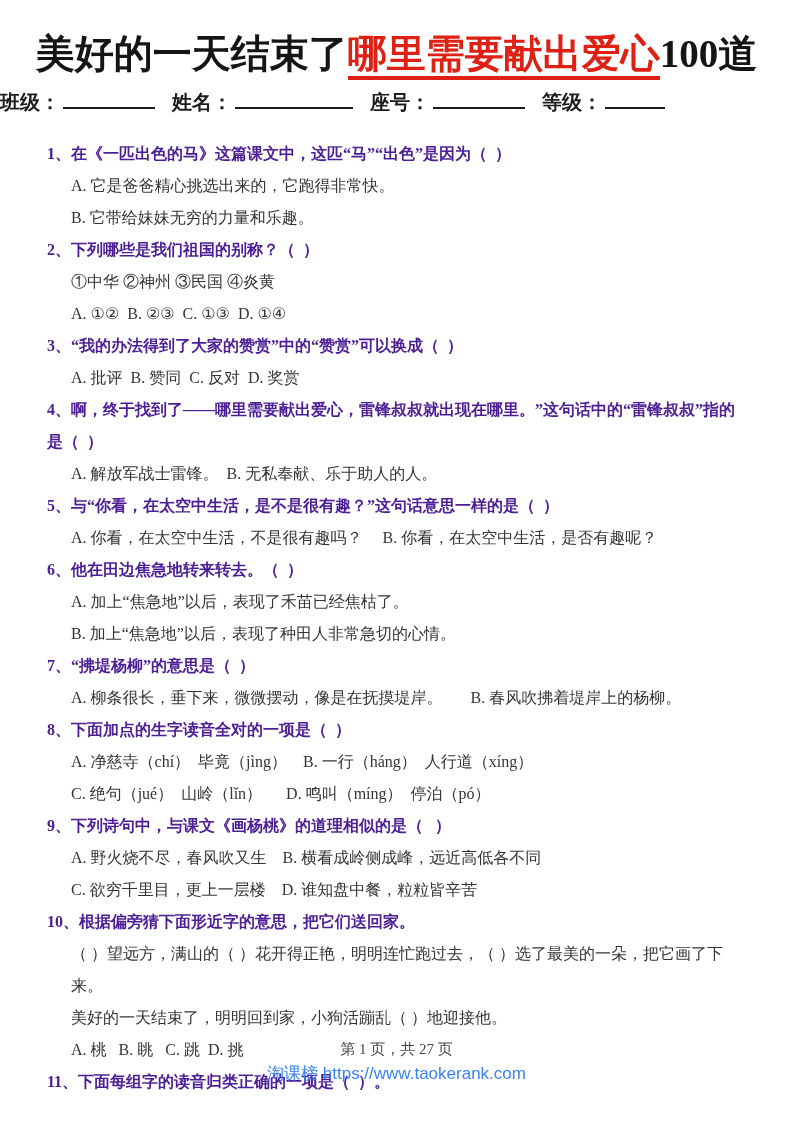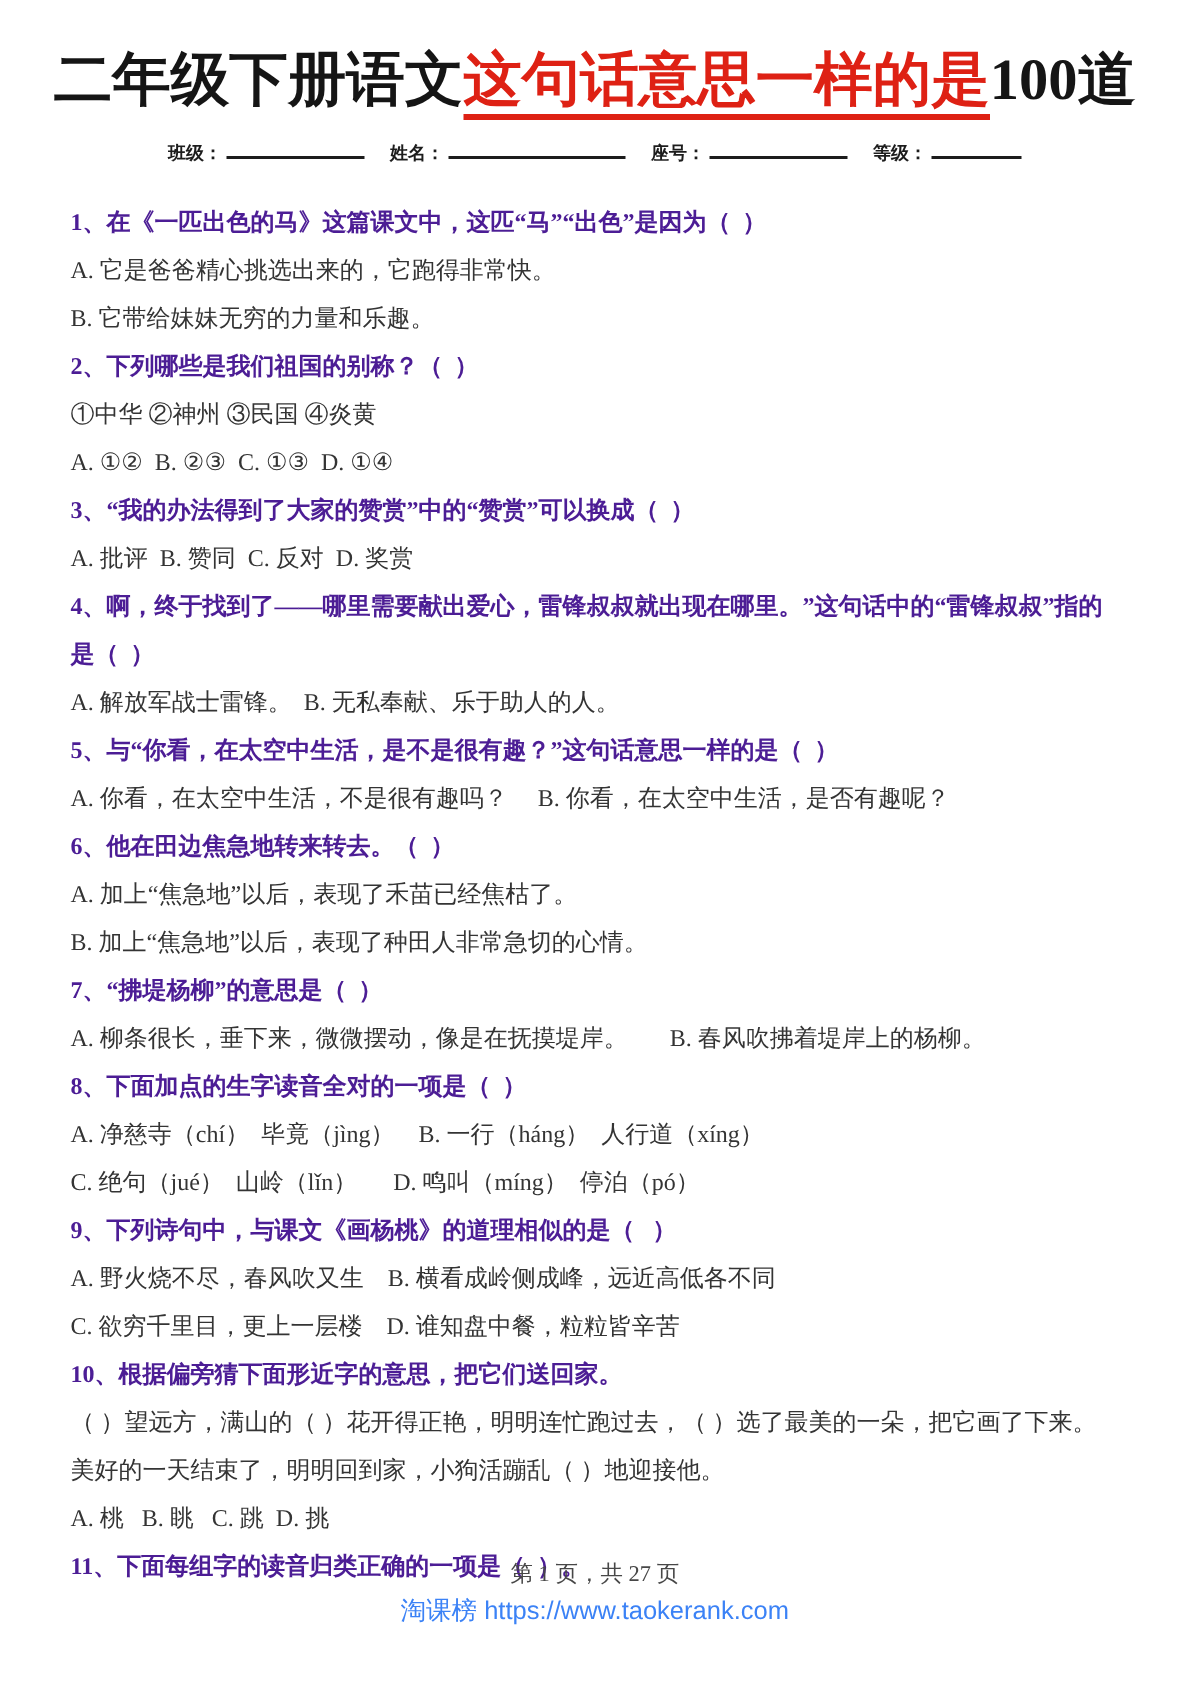--- a/index.html
+++ b/index.html
@@ -20,22 +20,22 @@
     font-weight:bold;
     color:#151515;
     white-space:nowrap;
   }
   .title-highlight{
     border-bottom:4px solid currentColor;
     padding-bottom:1px;
   }
   .fields{
     margin-top:10px;
-    text-align:center;
-    font-size:12px;
+    text-align:left;
+    font-size:20px;
     font-weight:bold;
     color:#1c1c1c;
     white-space:nowrap;
   }
   .blank{
     display:inline-block;
     height:15px;
     border-bottom:2px solid #1c1c1c;
     margin-left:3px;
     margin-right:17px;
@@ -51,20 +51,21 @@
     line-height:32px;
     white-space:pre-wrap;
   }
   .stem{
     font-weight:bold;
     color:#4c1d95;
   }
   .option-line{
     font-weight:normal;
     color:#343434;
+    margin-left:24px;
   }
   .footer-watermark{
     position:absolute;
     left:0;right:0;
     top:1062px;
     text-align:center;
     font-size:17px;
     color:#3b82f6;
     font-family:"Liberation Sans","DejaVu Sans",sans-serif;
     z-index:1;
@@ -78,21 +79,21 @@
     color:#474747;
     z-index:2;
     font-family:"Liberation Serif","DejaVu Serif",serif;
   }
 </style>
 </head>
 <body>
 
 <div class="page">
 
-  <h1 class="doc-title"><span>二年级下册语文</span><span class="title-highlight" style="color: rgb(222, 33, 20);">这句话意思一样的是</span><span>100道</span></h1>
+  <h1 class="doc-title"><span>美好的一天结束了</span><span class="title-highlight" style="color: rgb(222, 33, 20);">哪里需要献出爱心</span><span>100道</span></h1>
 
   <div class="fields">
     <span><span>班级：</span><span class="blank blank-class"></span></span><span><span>姓名：</span><span class="blank blank-name"></span></span><span><span>座号：</span><span class="blank blank-seat"></span></span><span><span>等级：</span><span class="blank blank-grade"></span></span>
   </div>
 
   <div class="content"><div><div class="stem">1、在《一匹出色的马》这篇课文中，这匹“马”“出色”是因为（  ）</div><div class="option-line">A. 它是爸爸精心挑选出来的，它跑得非常快。</div><div class="option-line">B. 它带给妹妹无穷的力量和乐趣。</div></div><div><div class="stem">2、下列哪些是我们祖国的别称？（  ）</div><div class="option-line">①中华 ②神州 ③民国 ④炎黄</div><div class="option-line">A. ①②  B. ②③  C. ①③  D. ①④</div></div><div><div class="stem">3、“我的办法得到了大家的赞赏”中的“赞赏”可以换成（  ）</div><div class="option-line">A. 批评  B. 赞同  C. 反对  D. 奖赏</div></div><div><div class="stem">4、啊，终于找到了——哪里需要献出爱心，雷锋叔叔就出现在哪里。”这句话中的“雷锋叔叔”指的是（  ）</div><div class="option-line">A. 解放军战士雷锋。  B. 无私奉献、乐于助人的人。</div></div><div><div class="stem">5、与“你看，在太空中生活，是不是很有趣？”这句话意思一样的是（  ）</div><div class="option-line">A. 你看，在太空中生活，不是很有趣吗？     B. 你看，在太空中生活，是否有趣呢？</div></div><div><div class="stem">6、他在田边焦急地转来转去。（  ）</div><div class="option-line">A. 加上“焦急地”以后，表现了禾苗已经焦枯了。</div><div class="option-line">B. 加上“焦急地”以后，表现了种田人非常急切的心情。</div></div><div><div class="stem">7、“拂堤杨柳”的意思是（  ）</div><div class="option-line">A. 柳条很长，垂下来，微微摆动，像是在抚摸堤岸。       B. 春风吹拂着堤岸上的杨柳。</div></div><div><div class="stem">8、下面加点的生字读音全对的一项是（  ）</div><div class="option-line">A. 净慈寺（chí）  毕竟（jìng）    B. 一行（háng）  人行道（xíng）</div><div class="option-line">C. 绝句（jué）  山岭（lǐn）      D. 鸣叫（míng）  停泊（pó）</div></div><div><div class="stem">9、下列诗句中，与课文《画杨桃》的道理相似的是（   ）</div><div class="option-line">A. 野火烧不尽，春风吹又生    B. 横看成岭侧成峰，远近高低各不同</div><div class="option-line">C. 欲穷千里目，更上一层楼    D. 谁知盘中餐，粒粒皆辛苦</div></div><div><div class="stem">10、根据偏旁猜下面形近字的意思，把它们送回家。</div><div class="option-line">（ ）望远方，满山的（ ）花开得正艳，明明连忙跑过去，（ ）选了最美的一朵，把它画了下来。</div><div class="option-line">美好的一天结束了，明明回到家，小狗活蹦乱（ ）地迎接他。</div><div class="option-line">A. 桃   B. 眺   C. 跳  D. 挑</div></div><div><div class="stem">11、下面每组字的读音归类正确的一项是（  ）。</div></div></div>
 
   <div class="footer-watermark">淘课榜 https://www.taokerank.com</div>
   <div class="footer-page">第 1 页，共 27 页</div>
 

